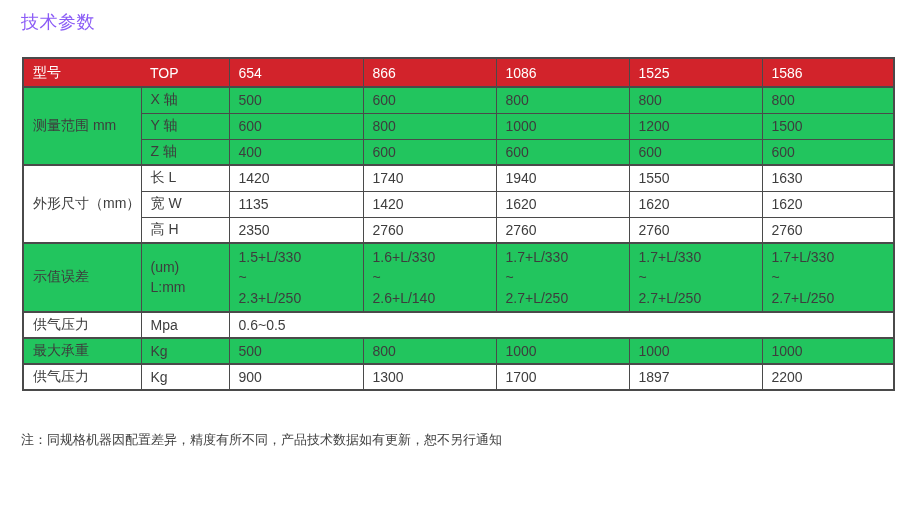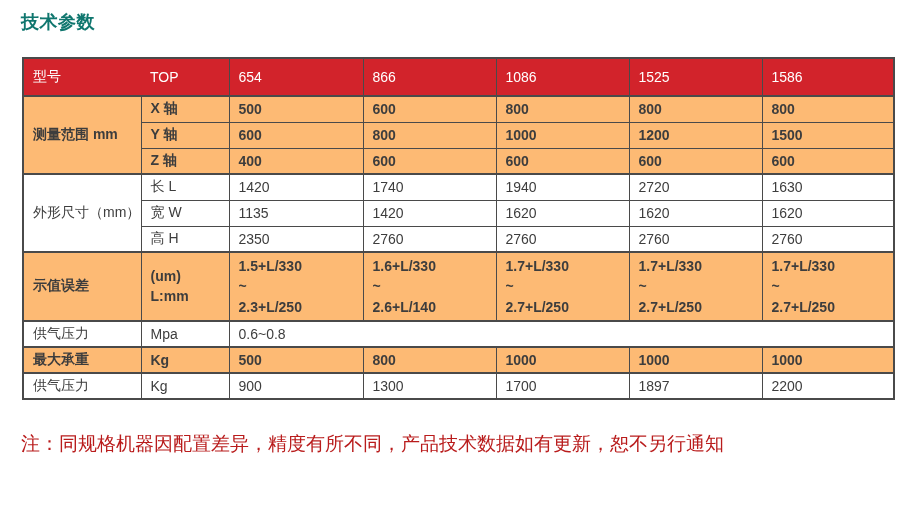--- a/index.html
+++ b/index.html
@@ -8,22 +8,22 @@
     width: 915px; height: 523px;
     background: #ffffff;
     font-family: "Liberation Sans", "DejaVu Sans", sans-serif;
     position: relative;
     color: #3d3d3d;
   }
   .page-title {
     position: absolute;
     left: 21px; top: 10px;
     font-size: 18px;
-    font-weight: 700;
-    color: #0f766e;
+    font-weight: 400;
+    color: #8b5cf6;
     letter-spacing: 0.5px;
   }
   table.spec-table {
     position: absolute;
     left: 22px; top: 57px;
     width: 871px;
     border-collapse: collapse;
     table-layout: fixed;
     font-size: 14px;
     color: #3d3d3d;
@@ -34,39 +34,39 @@
     text-align: left;
     vertical-align: middle;
     font-weight: 400;
     overflow: hidden;
     white-space: nowrap;
   }
   .spec-table { border: 2px solid #4a4a4a; }
   .spec-table thead th {
     background: #d2232b;
     color: #ffffff;
-    height: 38px;
+    height: 29px;
   }
   .spec-table th.h-model { border-right: none; }
   .spec-table th.h-top   { border-left: none; }
   .spec-table tbody td { height: 26px; background: #ffffff; }
-  .spec-table tr.gray td { background: #fdba74; font-weight: bold; }
+  .spec-table tr.gray td { background: #22c55e; }
   .spec-table tr.group-top td { border-top: 2px solid #4a4a4a; }
   .spec-table td.rowlabel { background: inherit; }
   .spec-table tr.error-row td {
     height: 68px;
     padding-top: 3px; padding-bottom: 3px;
     vertical-align: middle;
   }
   .spec-table tr.error-row .line { display: block; line-height: 1.45; }
   .note {
     position: absolute;
     left: 21px; top: 431px;
-    font-size: 19px;
-    color: #b91c1c;
+    font-size: 13px;
+    color: #404040;
   }
 </style>
 </head>
 <body>
 
 <div class="page-title">技术参数</div>
 
 <table class="spec-table">
   <colgroup>
     <col style="width:118px">
@@ -113,21 +113,21 @@
       <td>600</td>
       <td>600</td>
       <td>600</td>
     </tr>
     <tr class="group-top">
       <td class="rowlabel" rowspan="3">外形尺寸（mm）</td>
       <td>长 L</td>
       <td>1420</td>
       <td>1740</td>
       <td>1940</td>
-      <td>2720</td>
+      <td>1550</td>
       <td>1630</td>
     </tr>
     <tr>
       <td>宽 W</td>
       <td>1135</td>
       <td>1420</td>
       <td>1620</td>
       <td>1620</td>
       <td>1620</td>
     </tr>
@@ -167,21 +167,21 @@
       </td>
       <td>
         <span class="line">1.7+L/330</span>
         <span class="line">~</span>
         <span class="line">2.7+L/250</span>
       </td>
     </tr>
     <tr class="group-top">
       <td class="rowlabel">供气压力</td>
       <td>Mpa</td>
-      <td colspan="5">0.6~0.8</td>
+      <td colspan="5">0.6~0.5</td>
     </tr>
     <tr class="gray group-top">
       <td class="rowlabel">最大承重</td>
       <td>Kg</td>
       <td>500</td>
       <td>800</td>
       <td>1000</td>
       <td>1000</td>
       <td>1000</td>
     </tr>

